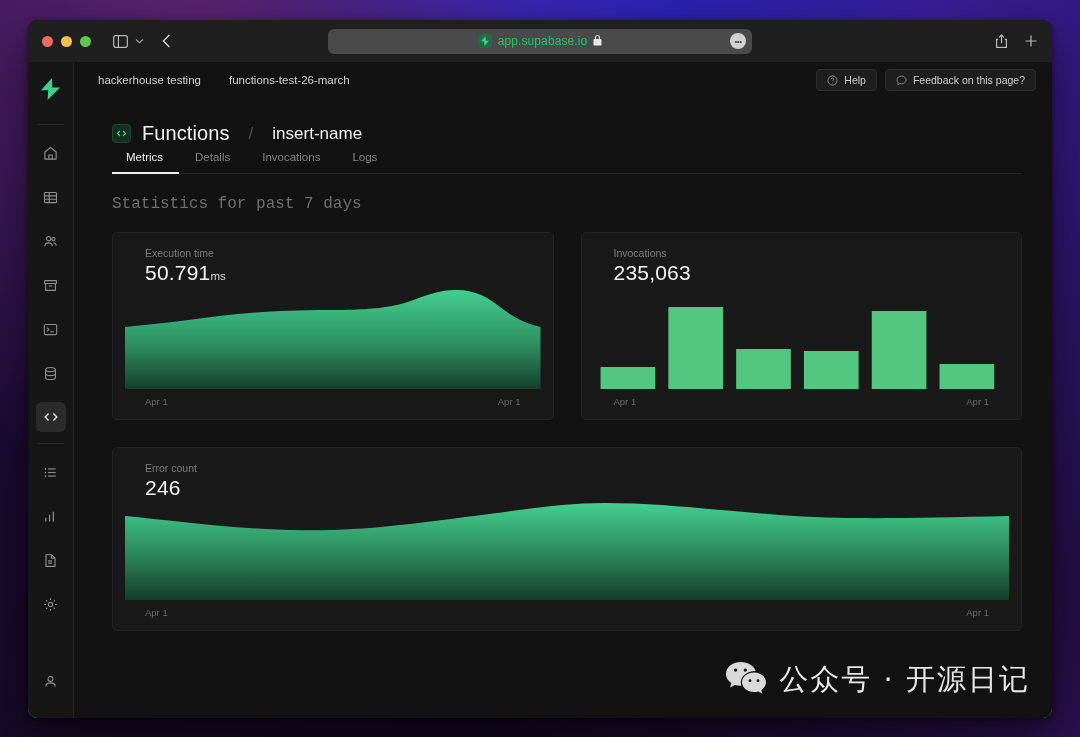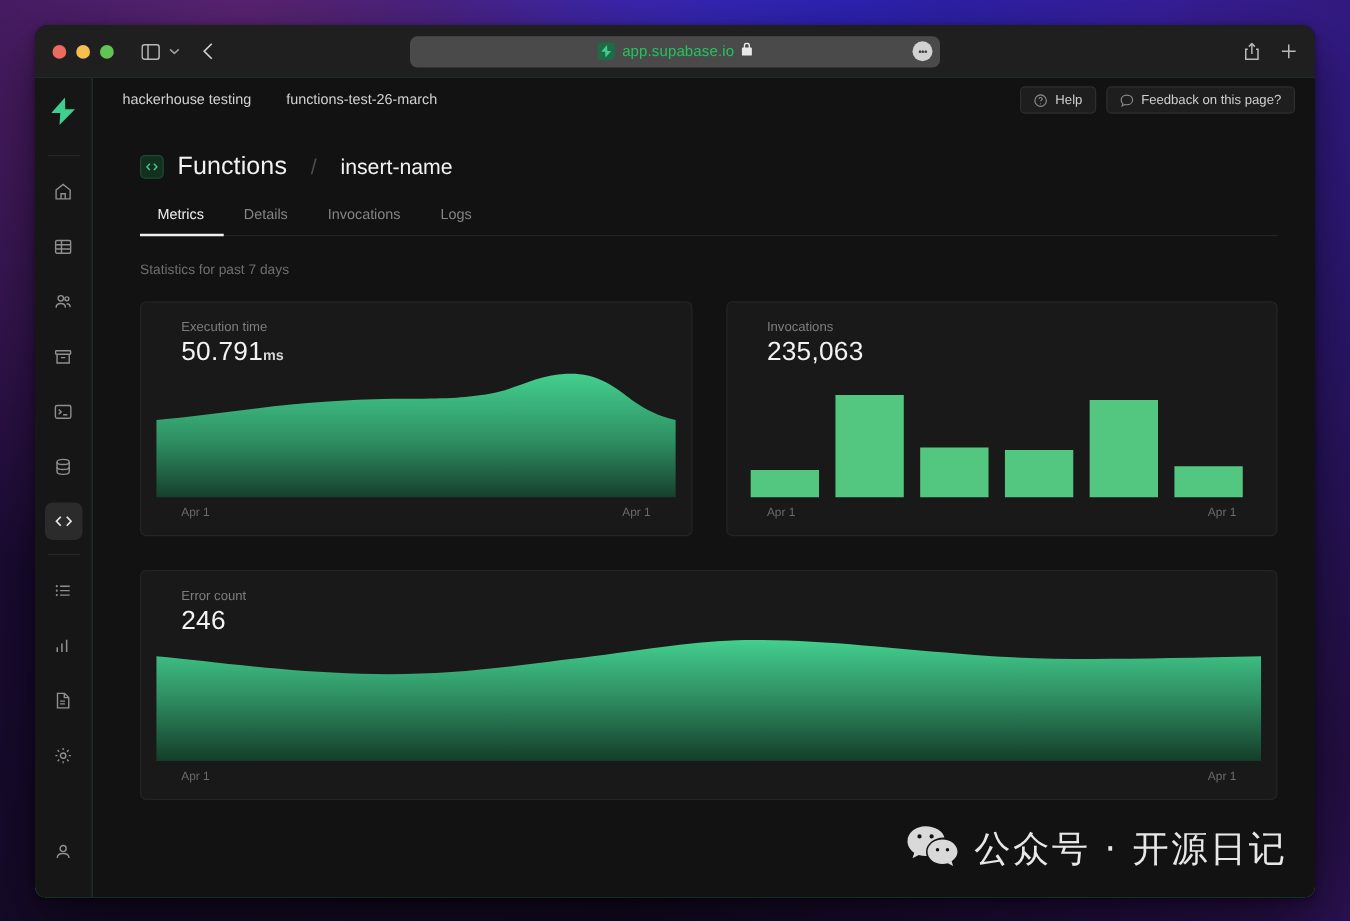--- a/index.html
+++ b/index.html
@@ -200,21 +200,21 @@
   .title-sub {
     color: #f2f2f2;
     font-size: 17px;
     font-weight: 400;
   }
 
   
   .tabs {
     display: flex;
     gap: 0;
-    margin-top: 21px;
+    margin-top: 6px;
     border-bottom: 1px solid #232323;
   }
   .tab {
     font-size: 11.5px;
     color: #848484;
     padding: 0 16px 9px;
     border-bottom: 2px solid transparent;
     margin-bottom: -1px;
   }
   .tab:first-child { padding-left: 14px; }
@@ -235,21 +235,21 @@
     padding: 2px;
   }
   .range-btn {
     font-size: 10.5px;
     color: #cacaca;
     padding: 3px 9px;
     border-radius: 3.5px;
     white-space: nowrap;
   }
   .range-btn.active { background: #f3f3f3; color: #111; }
-  .range-note { font-size: 11px; color: #6e6e6e; }
+  .range-note { font-size: 16px; color: #6e6e6e; font-family: Liberation Mono, monospace; }
 
   
   .grid {
     display: grid;
     grid-template-columns: 1fr 1fr;
     gap: 27px;
     margin-top: 19px;
   }
   .card {
     background: #191919;
@@ -269,21 +269,20 @@
     font-size: 21px;
     color: #f3f3f3;
     padding: 2px 20px 0;
     font-weight: 400;
     letter-spacing: .2px;
   }
   .card-value .unit {
     font-size: 11.5px;
     color: #d6d6d6;
     letter-spacing: 0;
-    font-weight: bold;
   }
   .chart-wrap { position: relative; }
   .chart-svg { display: block; width: 100%; }
   .axis {
     display: flex;
     justify-content: space-between;
     padding: 0 20px;
     margin-top: 7px;
     font-size: 9.5px;
     color: #6b6b6b;

